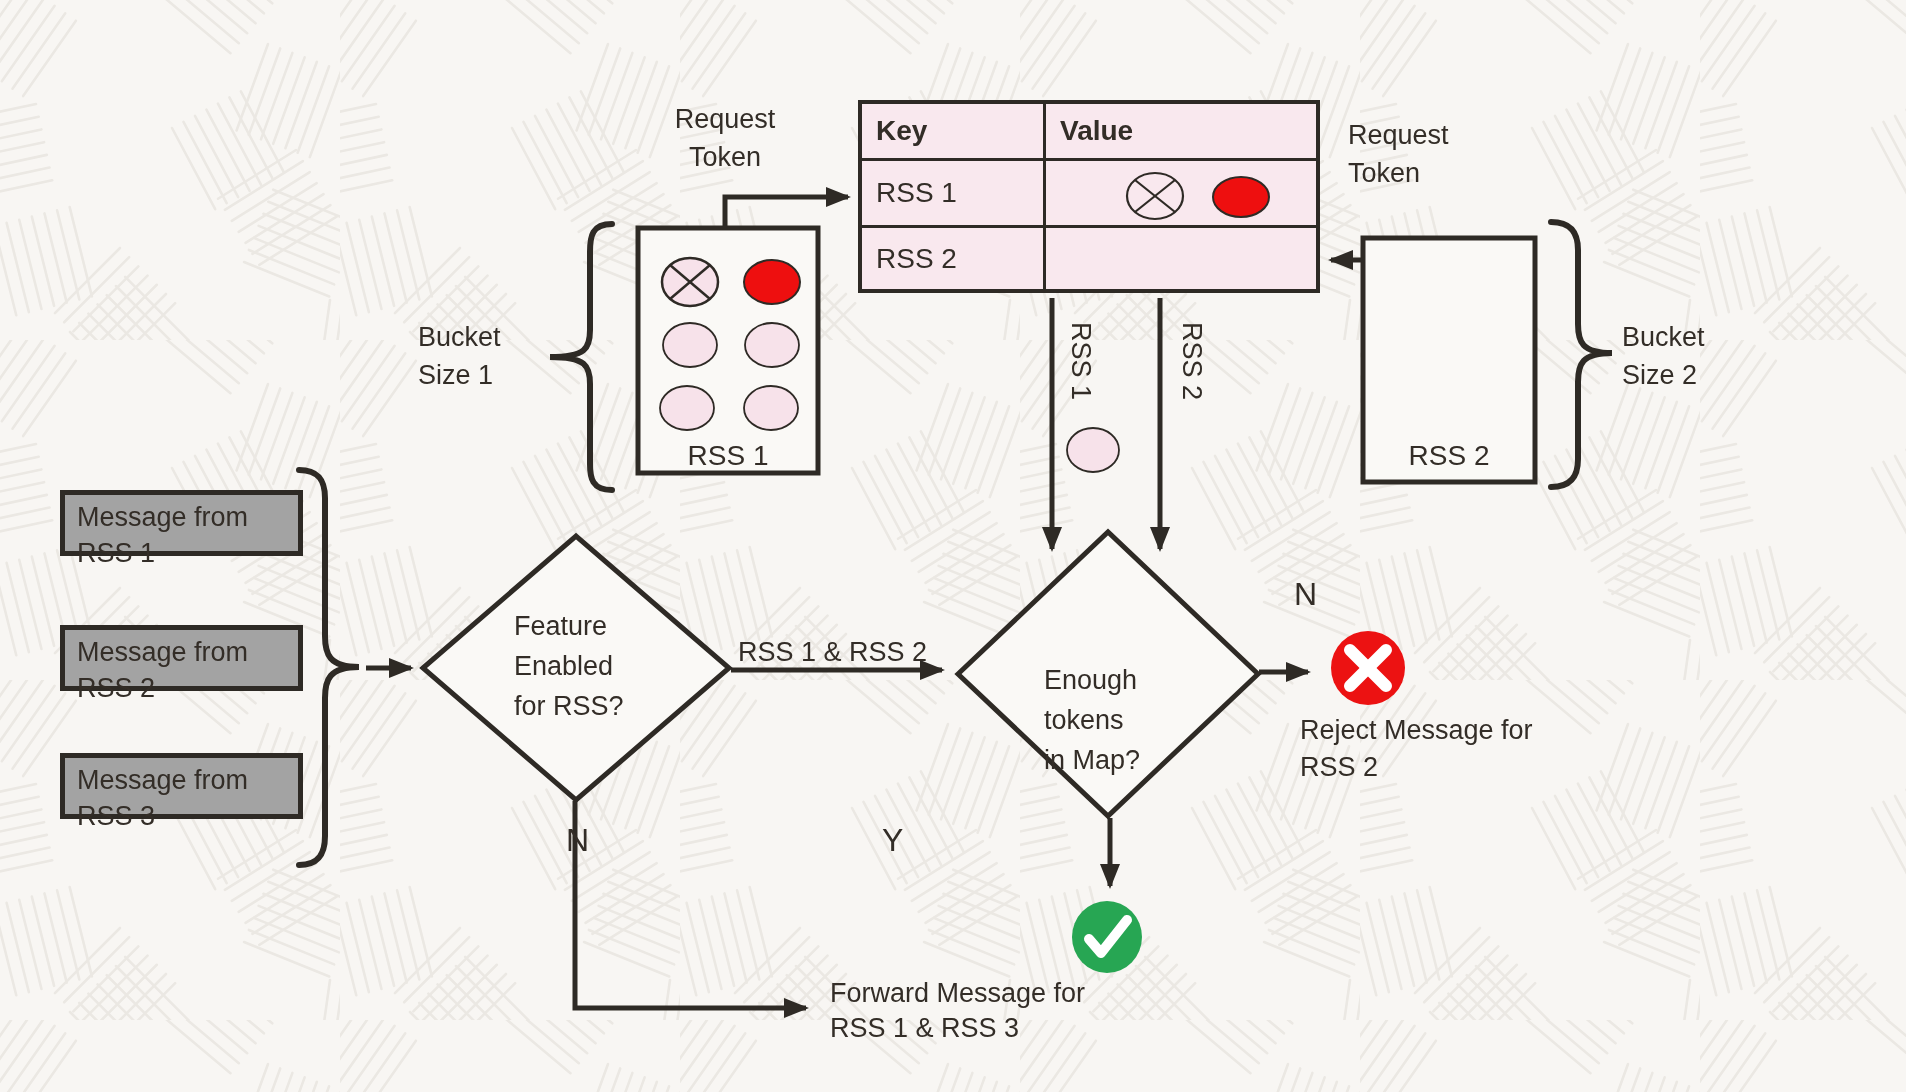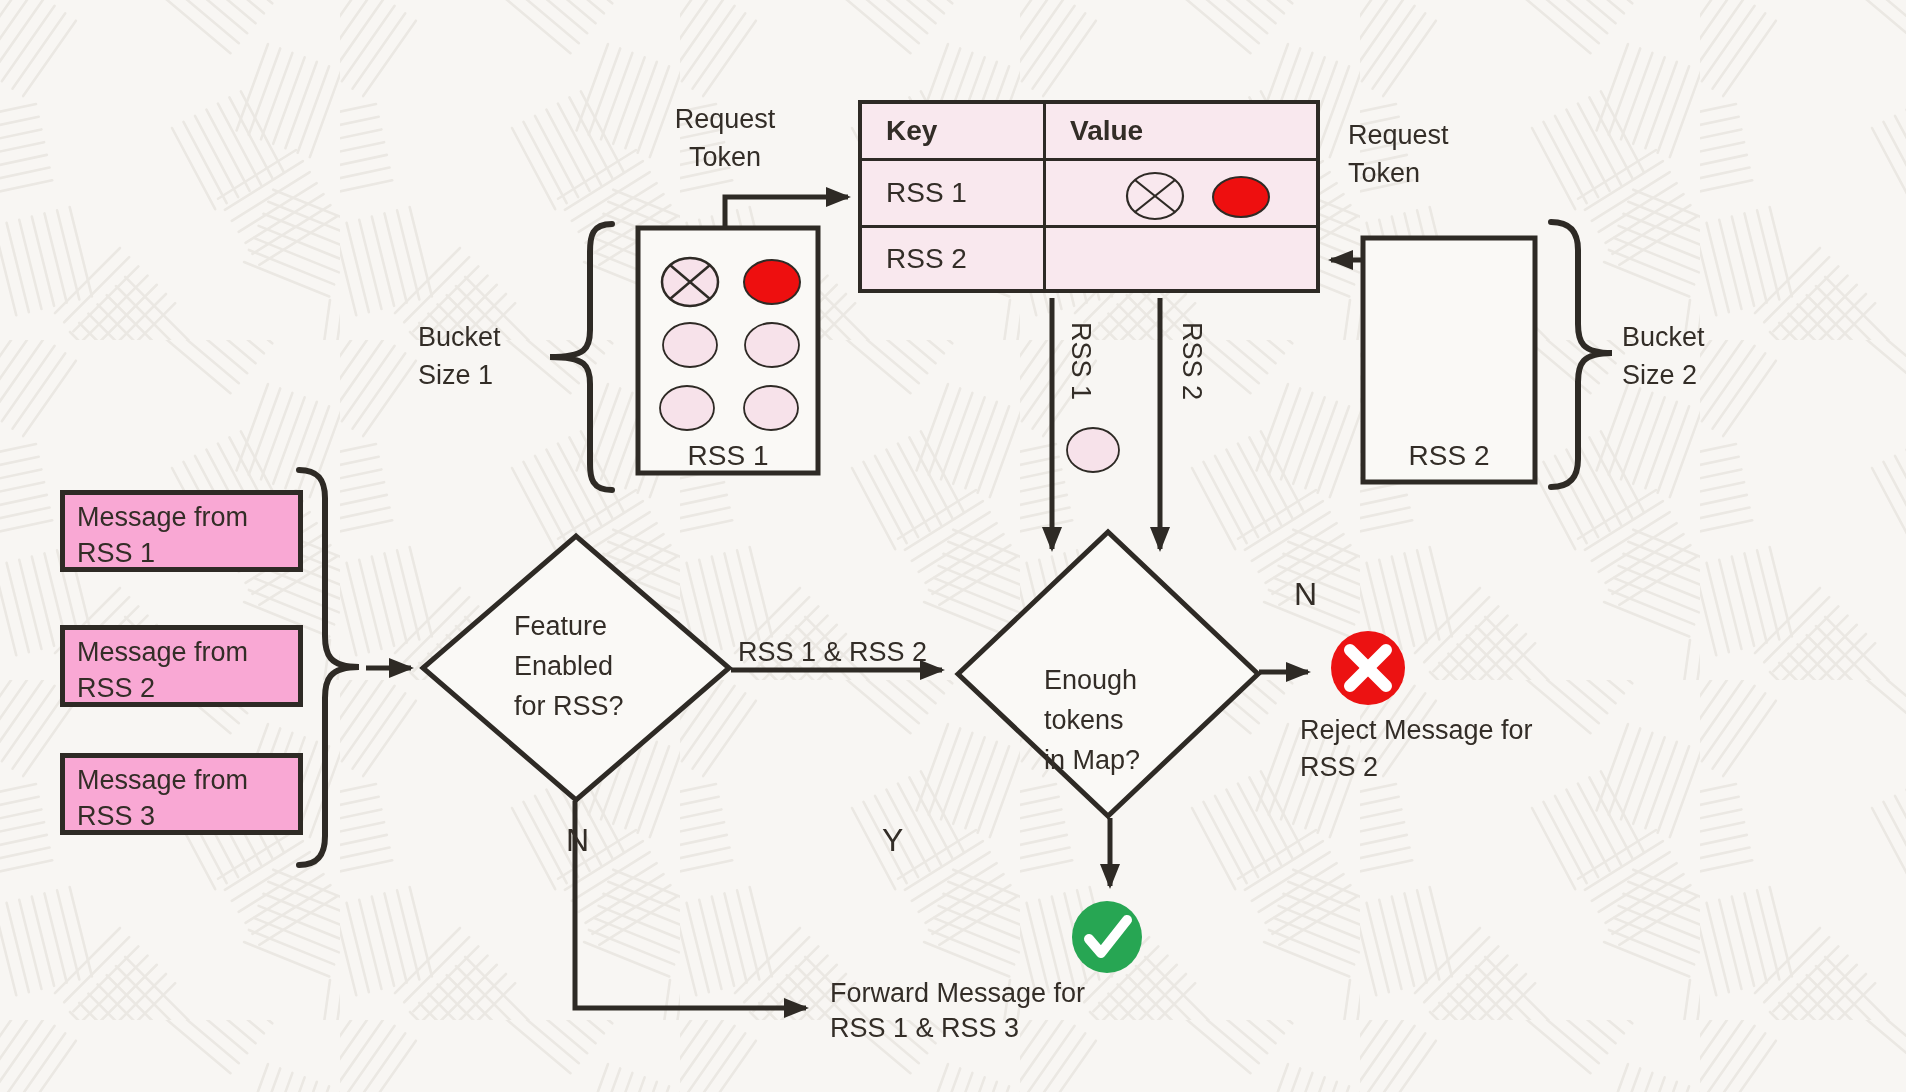--- a/index.html
+++ b/index.html
@@ -14,29 +14,29 @@
   .txt{position:absolute;z-index:2;white-space:pre-line;font-size:27px;line-height:38px;color:#332d27;}
   .center{text-align:center;}
   .big{font-size:32px;line-height:32px;font-weight:400;}
   .title{font-size:29px;font-weight:400;}
   
   .map-table{
     position:absolute;left:858px;top:100px;width:462px;height:193px;z-index:1;
     background:#f9e8ee;border:4px solid #2e2a25;box-sizing:border-box;
     display:grid;grid-template-columns:184px 1fr;grid-template-rows:57px 67px 1fr;
   }
-  .map-table .cell{display:flex;align-items:center;padding-left:24px;font-size:28px;box-sizing:border-box;}
+  .map-table .cell{display:flex;align-items:center;padding-left:14px;font-size:28px;box-sizing:border-box;}
   .map-table .hdr{font-weight:700;}
   .map-table .c-key{border-right:3px solid #2e2a25;}
   .map-table .r-top{border-bottom:3px solid #2e2a25;}
   .map-table .c-val{padding-left:0;}
   
   .msg{
-    position:absolute;left:60px;width:243px;height:82px;z-index:1;
-    background:#f9a8d4;border:5px solid #2e2a25;box-sizing:border-box;
+    position:absolute;left:60px;width:243px;height:66px;z-index:1;
+    background:#a3a3a3;border:5px solid #2e2a25;box-sizing:border-box;
     font-size:27px;line-height:36px;padding:4px 12px 0 12px;white-space:pre-line;
   }
   .rot90{
     position:absolute;z-index:2;white-space:nowrap;font-size:27px;
     transform:translate(-50%,-50%) rotate(90deg);
   }
 </style>
 </head>
 <body>
 

